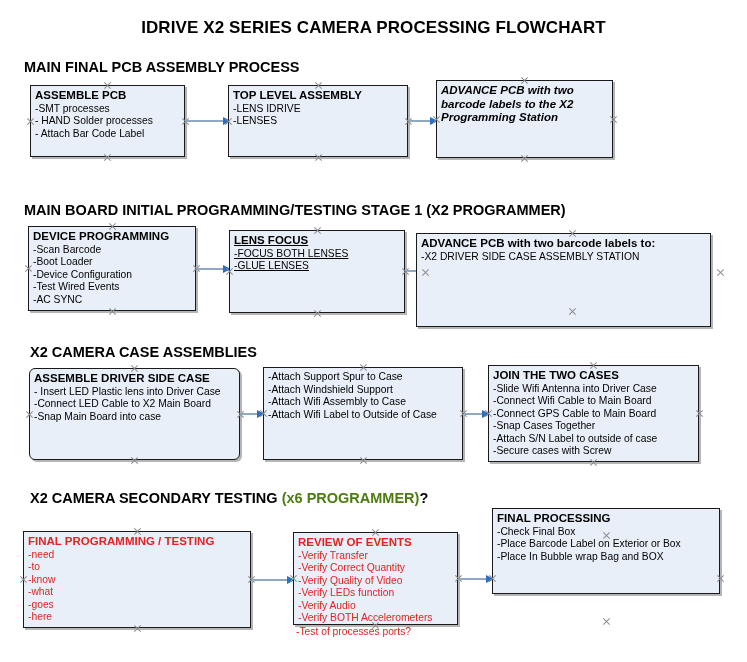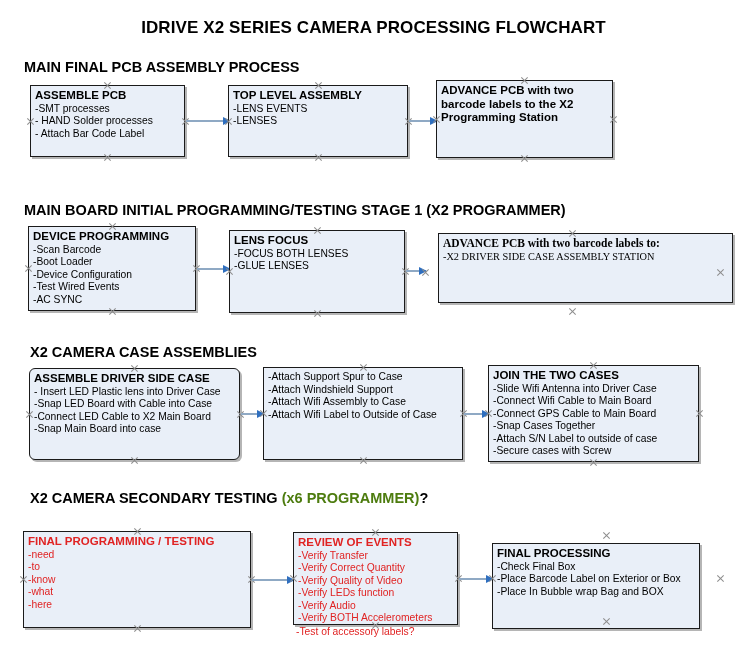--- a/index.html
+++ b/index.html
@@ -132,31 +132,31 @@
   </div>
   <div class="xh" style="left:107.5px; top:85px;"></div>
   <div class="xh" style="left:107.5px; top:157px;"></div>
   <div class="xh" style="left:30px; top:121px;"></div>
   <div class="xh" style="left:185px; top:121px;"></div>
 
   <div class="conn" style="left:186px; top:120px; width:44px;"></div>
 
   <div class="fbox" style="left:228px; top:85px; width:180px; height:72px;">
     <div class="btitle">TOP LEVEL ASSEMBLY</div>
-    <div class="bline">-LENS EVENTS</div>
+    <div class="bline">-LENS IDRIVE</div>
     <div class="bline">-LENSES</div>
   </div>
   <div class="xh" style="left:318px; top:85px;"></div>
   <div class="xh" style="left:318px; top:157px;"></div>
   <div class="xh" style="left:228px; top:121px;"></div>
   <div class="xh" style="left:408px; top:121px;"></div>
 
   <div class="conn" style="left:409px; top:120px; width:28px;"></div>
 
-  <div class="fbox" style="left:436px; top:80px; width:177px; height:78px;">
+  <div class="fbox" style="left:436px; top:80px; width:177px; height:78px;font-style:italic;">
     <div class="btitle wrap">ADVANCE PCB with two barcode labels to the  X2 Programming Station</div>
   </div>
   <div class="xh" style="left:524.5px; top:80px;"></div>
   <div class="xh" style="left:524.5px; top:158px;"></div>
   <div class="xh" style="left:436px; top:119px;"></div>
   <div class="xh" style="left:613px; top:119px;"></div>
 
   <div class="section-head" style="left:24px; top:202px;">MAIN BOARD INITIAL PROGRAMMING/TESTING STAGE 1 (X2 PROGRAMMER)</div>
 
   <div class="fbox" style="left:28px; top:226px; width:168px; height:85px;">
@@ -167,47 +167,46 @@
     <div class="bline">-Test Wired Events</div>
     <div class="bline">-AC SYNC</div>
   </div>
   <div class="xh" style="left:112px; top:226px;"></div>
   <div class="xh" style="left:112px; top:311px;"></div>
   <div class="xh" style="left:28px; top:268.5px;"></div>
   <div class="xh" style="left:196px; top:268.5px;"></div>
 
   <div class="conn" style="left:197px; top:268px; width:33px;"></div>
 
-  <div class="fbox" style="left:229px; top:230px; width:176px; height:83px;">
+  <div class="fbox" style="left:229px; top:230px; width:176px; height:83px;text-decoration:underline;">
     <div class="btitle">LENS FOCUS</div>
     <div class="bline">-FOCUS BOTH LENSES</div>
     <div class="bline">-GLUE LENSES</div>
   </div>
   <div class="xh" style="left:317px; top:230px;"></div>
   <div class="xh" style="left:317px; top:313px;"></div>
   <div class="xh" style="left:229px; top:271.5px;"></div>
   <div class="xh" style="left:405px; top:271.5px;"></div>
 
   <div class="conn" style="left:406px; top:270px; width:20px;"></div>
 
-  <div class="fbox" style="left:438px; top:233px; width:295px; height:70px;font-family:Liberation Serif, serif;">
+  <div class="fbox" style="left:416px; top:233px; width:295px; height:94px;">
     <div class="btitle">ADVANCE PCB with two barcode labels to:</div>
     <div class="bline">-X2 DRIVER  SIDE  CASE  ASSEMBLY STATION</div>
   </div>
   <div class="xh" style="left:572.5px; top:233px;"></div>
   <div class="xh" style="left:572.5px; top:311px;"></div>
   <div class="xh" style="left:425px; top:272px;"></div>
   <div class="xh" style="left:720px; top:272px;"></div>
 
   <div class="section-head" style="left:30px; top:344px;">X2 CAMERA CASE ASSEMBLIES</div>
 
   <div class="fbox" style="left:29px; top:368px; width:211px; height:92px;border-radius:6px;">
     <div class="btitle">ASSEMBLE DRIVER SIDE CASE</div>
     <div class="bline">- Insert LED Plastic lens into Driver Case</div>
-    <div class="bline">-Snap LED Board with Cable into Case</div>
     <div class="bline">-Connect LED Cable to X2 Main Board</div>
     <div class="bline">-Snap Main Board into case</div>
   </div>
   <div class="xh" style="left:134.5px; top:368px;"></div>
   <div class="xh" style="left:134.5px; top:460px;"></div>
   <div class="xh" style="left:29px; top:414px;"></div>
   <div class="xh" style="left:240px; top:414px;"></div>
 
   <div class="conn" style="left:241px; top:413px; width:23px;"></div>
 
@@ -241,47 +240,48 @@
   <div class="section-head" style="left:30px; top:490px;">
     <span>X2 CAMERA SECONDARY TESTING </span><span style="color:#4d7c0f;">(x6 PROGRAMMER)</span><span>?</span>
   </div>
 
   <div class="fbox red" style="left:23px; top:531px; width:228px; height:97px;">
     <div class="btitle">FINAL PROGRAMMING / TESTING</div>
     <div class="bline">-need</div>
     <div class="bline">-to</div>
     <div class="bline">-know</div>
     <div class="bline">-what</div>
+    <div class="bline">-goes</div>
     <div class="bline">-here</div>
   </div>
   <div class="xh" style="left:137px; top:531px;"></div>
   <div class="xh" style="left:137px; top:628px;"></div>
   <div class="xh" style="left:23px; top:579.5px;"></div>
   <div class="xh" style="left:251px; top:579.5px;"></div>
 
   <div class="conn" style="left:252px; top:579px; width:42px;"></div>
 
   <div class="fbox red" style="left:293px; top:532px; width:165px; height:93px;">
     <div class="btitle">REVIEW OF EVENTS</div>
     <div class="bline">-Verify Transfer</div>
     <div class="bline">-Verify Correct Quantity</div>
     <div class="bline">-Verify Quality of Video</div>
     <div class="bline">-Verify LEDs function</div>
     <div class="bline">-Verify Audio</div>
     <div class="bline">-Verify BOTH Accelerometers</div>
   </div>
-  <div class="overflow-line" style="left:296px; top:626px;">-Test of accessory labels?</div>
+  <div class="overflow-line" style="left:296px; top:626px;">-Test of processes ports?</div>
   <div class="xh" style="left:375.5px; top:532px;"></div>
   <div class="xh" style="left:375.5px; top:625px;"></div>
   <div class="xh" style="left:293px; top:578.5px;"></div>
   <div class="xh" style="left:458px; top:578.5px;"></div>
 
   <div class="conn" style="left:459px; top:578px; width:34px;"></div>
 
-  <div class="fbox" style="left:492px; top:543px; width:208px; height:86px;">
+  <div class="fbox" style="left:492px; top:508px; width:228px; height:86px;">
     <div class="btitle">FINAL PROCESSING</div>
     <div class="bline"> -Check Final Box</div>
     <div class="bline">-Place Barcode Label on Exterior or Box</div>
     <div class="bline">-Place In Bubble wrap Bag and BOX</div>
   </div>
   <div class="xh" style="left:606px; top:535px;"></div>
   <div class="xh" style="left:606px; top:621px;"></div>
   <div class="xh" style="left:492px; top:578px;"></div>
   <div class="xh" style="left:720px; top:578px;"></div>
 

